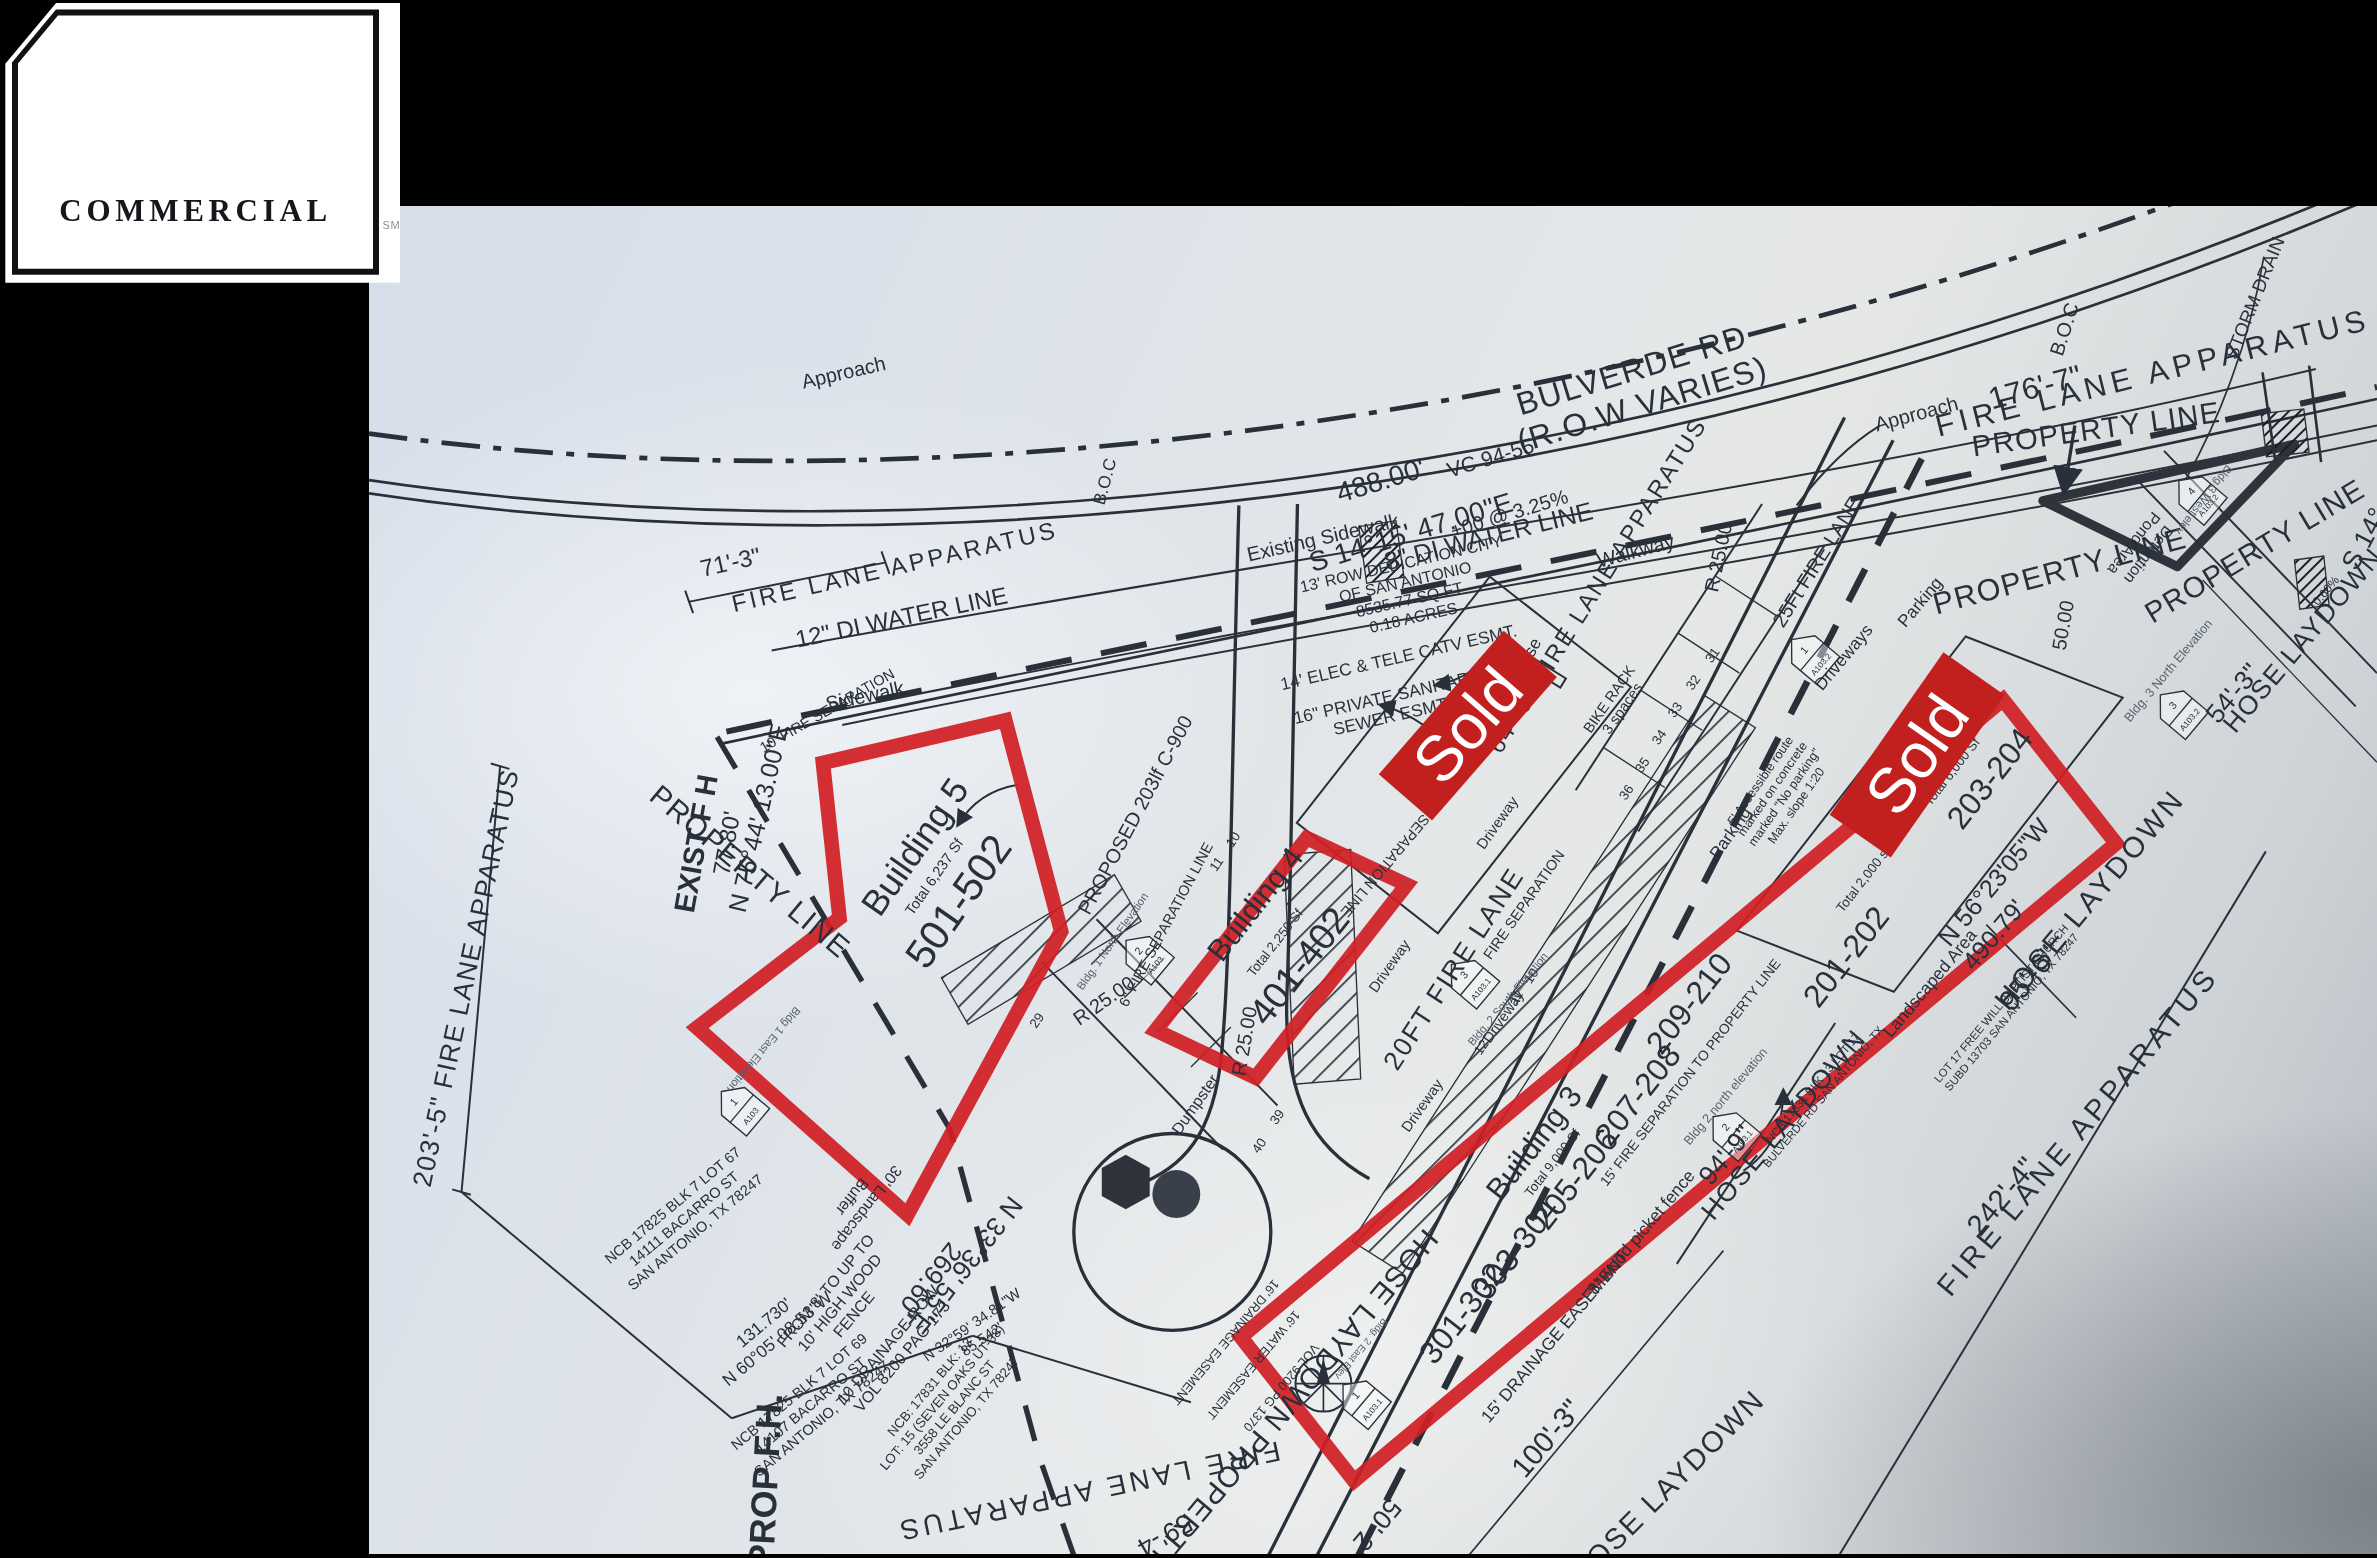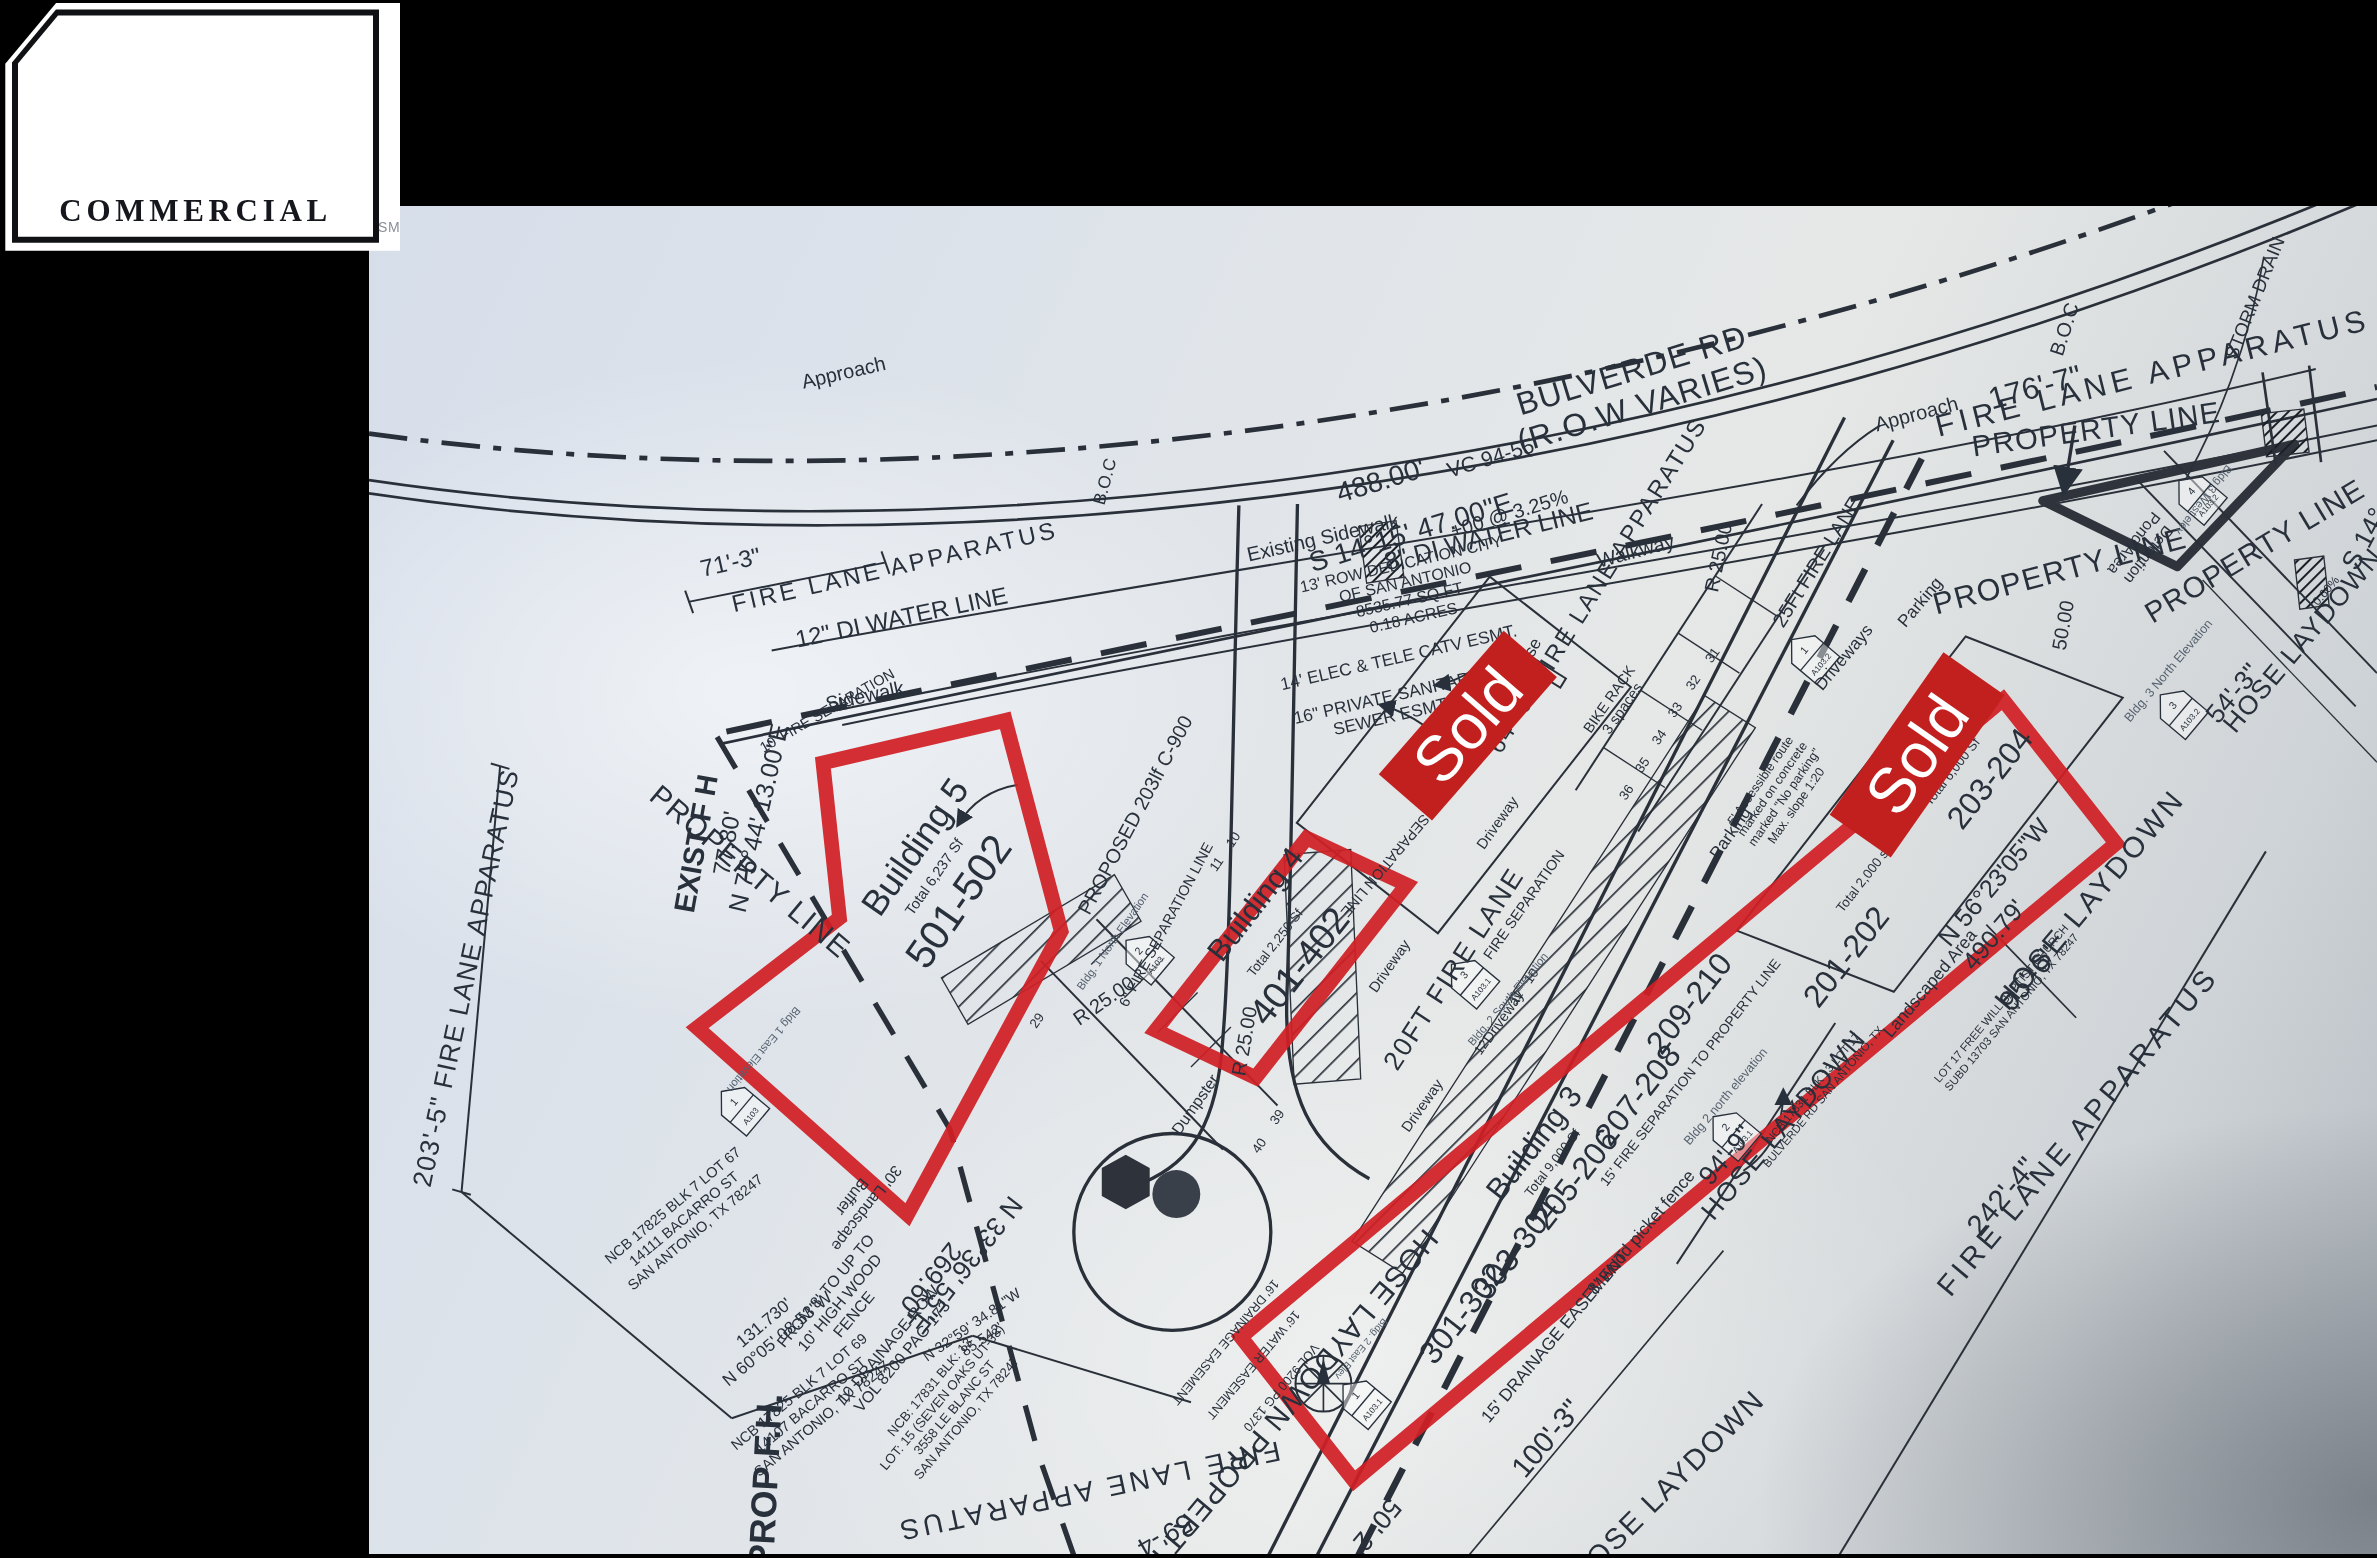--- a/index.html
+++ b/index.html
@@ -13,21 +13,21 @@
     background:
       radial-gradient(998px 632px at 100% 96%, rgba(70,78,87,.52), rgba(70,78,87,0) 62%),
       radial-gradient(765px 479px at 19% 36%, rgba(255,255,255,.55), rgba(255,255,255,0) 70%),
       radial-gradient(865px 546px at 50% 86%, rgba(255,255,255,.32), rgba(255,255,255,0) 72%),
       linear-gradient(115deg,#d6deea 0%,#dfe4ea 32%,#e6e8e7 58%,#ced3d7 84%,#b2b8bf 100%);
   }
   .photo svg{position:absolute;inset:0;width:100%;height:100%;}
   #plan-svg text{font-family:"Liberation Sans",sans-serif;}
   
   .kw-logo{
-    position:absolute;left:5.3px;top:2.7px;width:395px;height:248px;background:#fff;z-index:9;
+    position:absolute;left:5.3px;top:2.7px;width:395px;height:280px;background:#fff;z-index:9;
     clip-path:polygon(51px 0,100% 0,100% 100%,0 100%,0 61px);
   }
   .kw-frame{
     position:absolute;left:6.7px;top:6.7px;right:21px;bottom:8px;background:#101114;
     clip-path:polygon(44px 0,100% 0,100% 100%,0 100%,0 53px);
   }
   .kw-inner{
     position:absolute;inset:6px;background:#fff;
     clip-path:polygon(40px 0,100% 0,100% 100%,0 100%,0 48px);
   }
@@ -38,21 +38,21 @@
   }
   .kw-kw{
     font-family:"Liberation Serif",serif;font-weight:700;font-size:124px;line-height:.92;
     color:#fff;letter-spacing:-6.7px;transform:scaleY(.96);
   }
   .kw-commercial{
     position:absolute;left:0;right:0;top:178px;text-align:center;
     font-family:"Liberation Serif",serif;font-weight:700;font-size:31px;
     letter-spacing:4.7px;color:#15171c;
   }
-  .kw-sm{position:absolute;right:0px;top:216px;font-size:14px;color:#8a8f98;letter-spacing:0.7px;}
+  .kw-sm{position:absolute;right:0px;top:216px;font-size:11px;color:#8a8f98;letter-spacing:0.7px;}
 </style>
 </head>
 <body>
 
 <div class="photo">
   <svg id="plan-svg" viewBox="555 310 3017 2026" preserveAspectRatio="none">
     <defs>
       <pattern id="hatch" patternUnits="userSpaceOnUse" width="24" height="24" patternTransform="rotate(45)">
         <line x1="0" y1="0" x2="0" y2="24" stroke="#2a3039" stroke-width="5"></line>
       </pattern>

